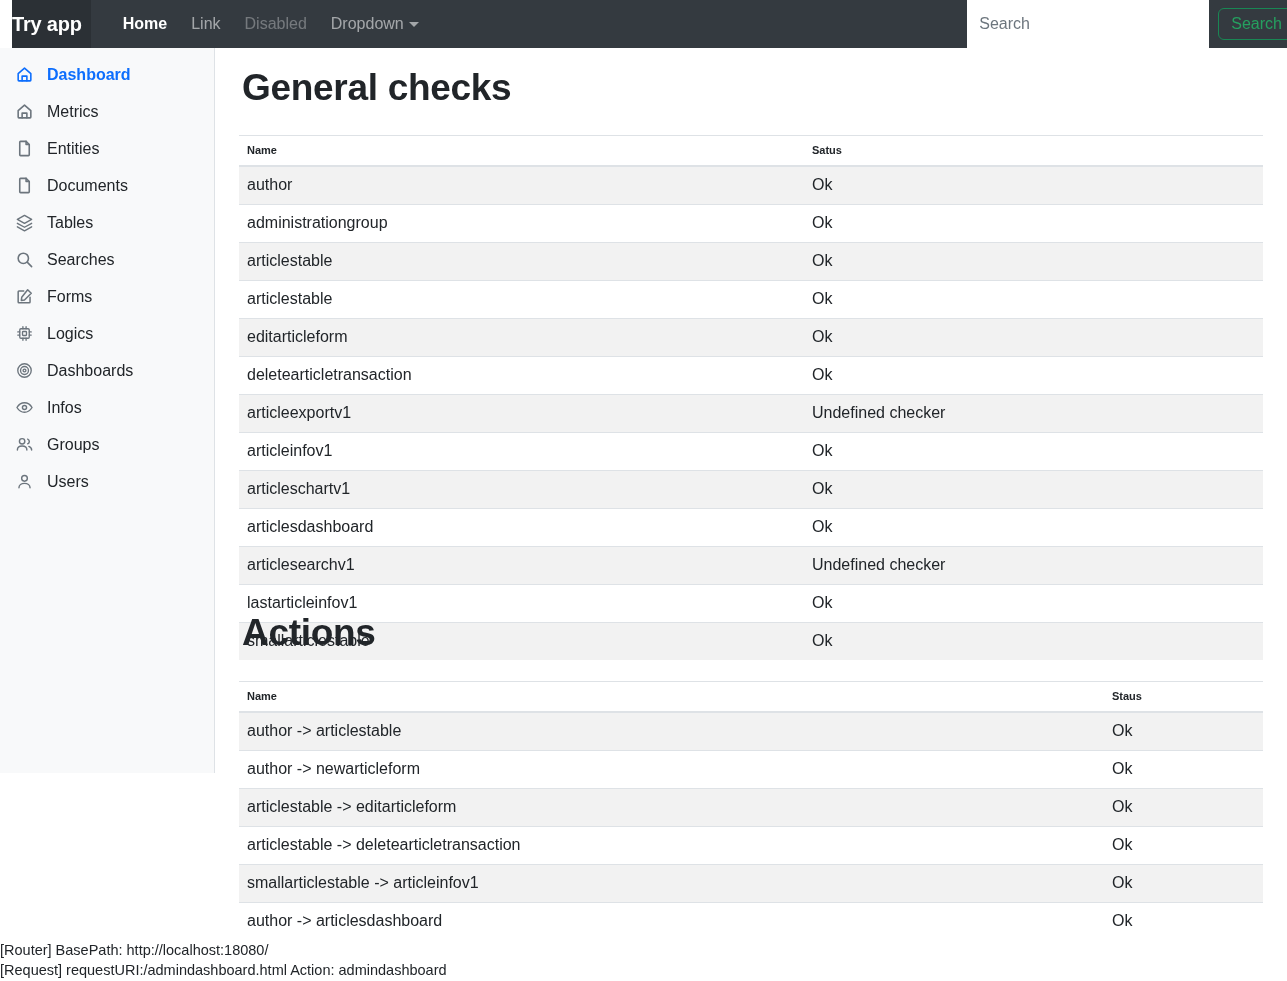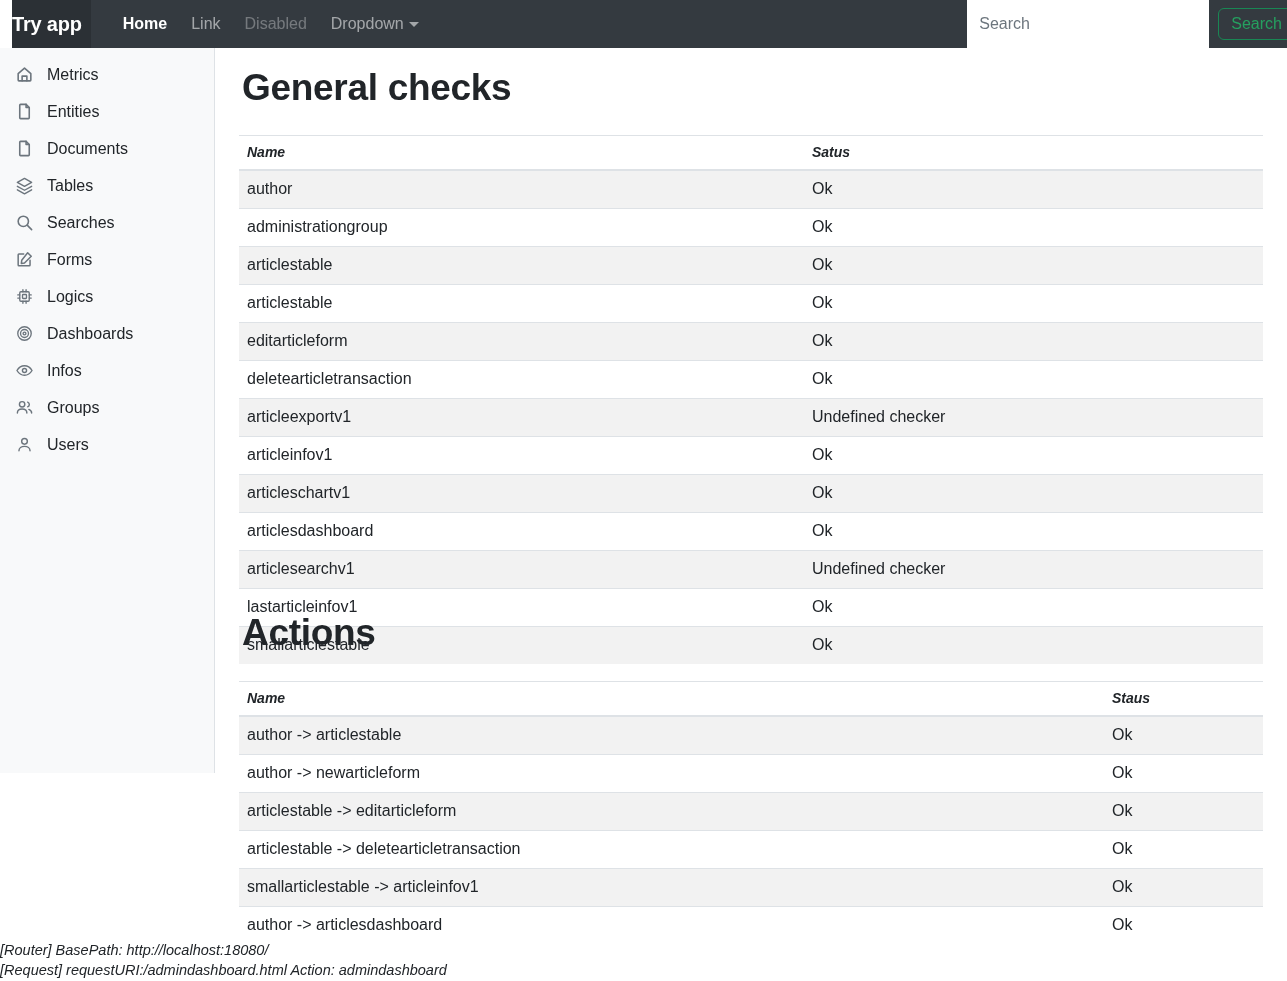--- a/index.html
+++ b/index.html
@@ -148,27 +148,26 @@
     width: 1024px;
     border-collapse: collapse;
     font-size: 16px;
   }
   table.t-checks { top: 87px; }
   table.t-actions { top: 633px; }
 
   table.data thead th {
     text-align: left;
     font-weight: bold;
-    font-size: 14px;
+    font-size: 11px;
     padding: 8px 8px 9px 8px;
     border-bottom: 2px solid #dee2e6;
     border-top: 1px solid #dee2e6;
     color: #212529;
     background: #ffffff;
-    font-style: italic;
   }
   table.data tbody td {
     padding: 9px 8px 10px 8px;
     border-top: 1px solid #dee2e6;
     color: #212529;
     vertical-align: middle;
   }
   table.data tbody tr:nth-child(odd) td { background: #f2f2f2; }
   table.data tbody tr:nth-child(even) td { background: #ffffff; }
 
@@ -178,21 +177,20 @@
   
   .footer-debug {
     position: absolute;
     left: 0;
     top: 940px;
     width: 1287px;
     font-size: 14.5px;
     color: #212529;
     line-height: 20px;
     padding-left: 0px;
-    font-style: italic;
   }
   .footer-debug div { white-space: nowrap; }
 </style>
 </head>
 <body>
 
 <div class="navbar">
   <div class="brand">Try app</div>
   <div class="nav-links">
     <a class="nav-link active">Home</a>
@@ -202,20 +200,29 @@
   </div>
   <div class="nav-spacer"></div>
   <input class="search-input" type="text" placeholder="Search" style="">
   <div class="search-btn-wrap">
     <button class="search-btn">Search</button>
   </div>
 </div>
 
 <div class="sidebar">
 
+  <a class="side-item active">
+    <span class="ico">
+      <svg viewBox="0 0 24 24" fill="none" stroke="currentColor" stroke-width="2" stroke-linecap="round" stroke-linejoin="round">
+          <path d="M4 11 12 4l8 7v8a1 1 0 0 1-1 1H5a1 1 0 0 1-1-1z"></path>
+          <path d="M9 20v-6h6v6"></path>
+        </svg>
+    </span>
+    <span>Dashboard</span>
+  </a>
 
   <a class="side-item">
     <span class="ico">
       <svg viewBox="0 0 24 24" fill="none" stroke="currentColor" stroke-width="2" stroke-linecap="round" stroke-linejoin="round">
           <path d="M4 11 12 4l8 7v8a1 1 0 0 1-1 1H5a1 1 0 0 1-1-1z"></path>
           <path d="M9 20v-6h6v6"></path>
         </svg>
     </span>
     <span>Metrics</span>
   </a>

